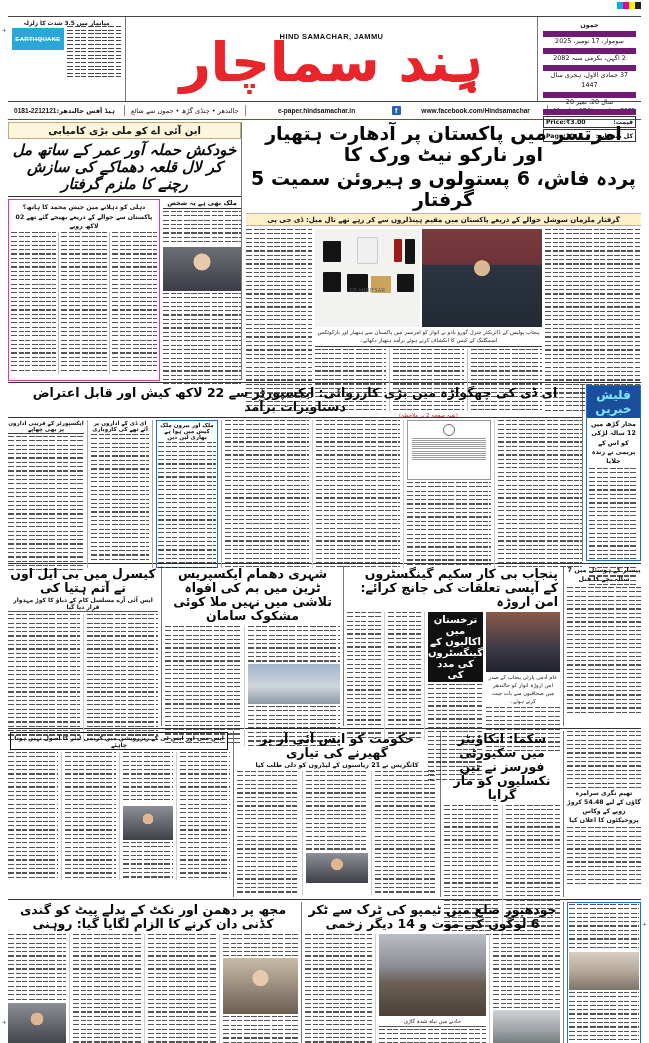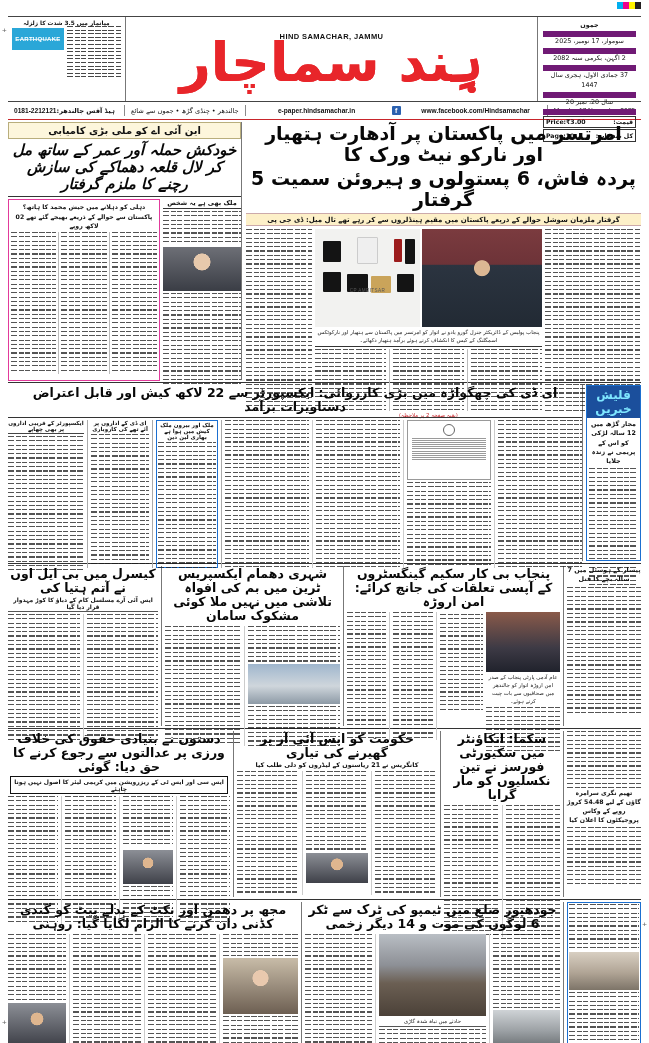--- a/index.html
+++ b/index.html
@@ -361,27 +361,28 @@
             <div class="urdu body-lines" style="height:36px;"></div>
             <div class="photo ph-building" style="height:40px;margin:2px 0;"></div>
             <div class="urdu body-lines" style="height:40px;"></div>
           </div>
         </div>
       </div>
 
       <div class="divider" style="margin:0 3px;"></div>
 
       <div class="col" style="flex:1;">
-        <div class="mega xs" style="padding:1px 2px;">پنجاب بی کار سکیم گینگسٹروں کے آپسی تعلقات کی جانچ کرائے: امن اروڑہ</div>
+        <div class="mega xs" style="padding:1px 2px;text-align:right;">پنجاب بی کار سکیم گینگسٹروں کے آپسی تعلقات کی جانچ کرائے: امن اروڑہ</div>
         <div style="display:flex;gap:3px;height:128px;margin-top:2px;">
           <div class="urdu body-lines" style="flex:1;"></div>
           <div class="vr" style="background:#ccc;"></div>
           <div class="urdu body-lines" style="flex:1;"></div>
           <div class="vr" style="background:#ccc;"></div>
           <div style="flex:1.1;">
+            <div class="hdr-dark">ترخستان میں اکالیوں کے گینگسٹروں کی مدد کی</div>
             <div class="urdu body-lines" style="height:96px;margin-top:2px;"></div>
           </div>
           <div style="width:74px;">
             <div class="photo ph-crowd" style="height:60px;"></div>
             <div class="cap">عام آدمی پارٹی پنجاب کے صدر امن اروڑہ اتوار کو جالندھر میں صحافیوں سے بات چیت کرتے ہوئے۔</div>
             <div class="urdu body-lines" style="height:44px;margin-top:1px;"></div>
           </div>
         </div>
       </div>
 
@@ -390,21 +391,20 @@
         <div class="urdu" style="font-size:6.4px;font-weight:700;line-height:1.45;text-align:center;">پیسار کے ہوسٹل میں 7 سالہ بچے کا قتل</div>
         <div class="urdu body-lines" style="height:126px;margin-top:2px;"></div>
       </div>
     </div>
 
     <div class="hr-thin" style="margin:2px 0;"></div>
 
     <div class="band" style="height:166px;">
 
       <div class="col" style="width:222px;">
-        <div class="mega xs" style="padding:1px 2px;">دستوں نے بنیادی حقوق کی خلاف ورزی پر عدالتوں سے رجوع کرنے کا حق دیا: گوئی</div>
         <div class="boxblack urdu" style="font-size:6px;text-align:center;font-weight:700;padding:1px;margin:1px 2px;">ایس سی اور ایس ٹی کے ریزرویشن میں کریمی لیئر کا اصول نہیں ہونا چاہئے</div>
         <div style="display:flex;gap:3px;height:128px;margin-top:2px;">
           <div class="urdu body-lines" style="flex:1;"></div>
           <div class="vr" style="background:#ccc;"></div>
           <div class="urdu body-lines" style="flex:1;"></div>
           <div class="vr" style="background:#ccc;"></div>
           <div style="flex:1;">
             <div class="urdu body-lines" style="height:52px;"></div>
             <div class="photo ph-man" style="height:34px;margin:2px 0;"></div>
             <div class="urdu body-lines" style="height:38px;"></div>

